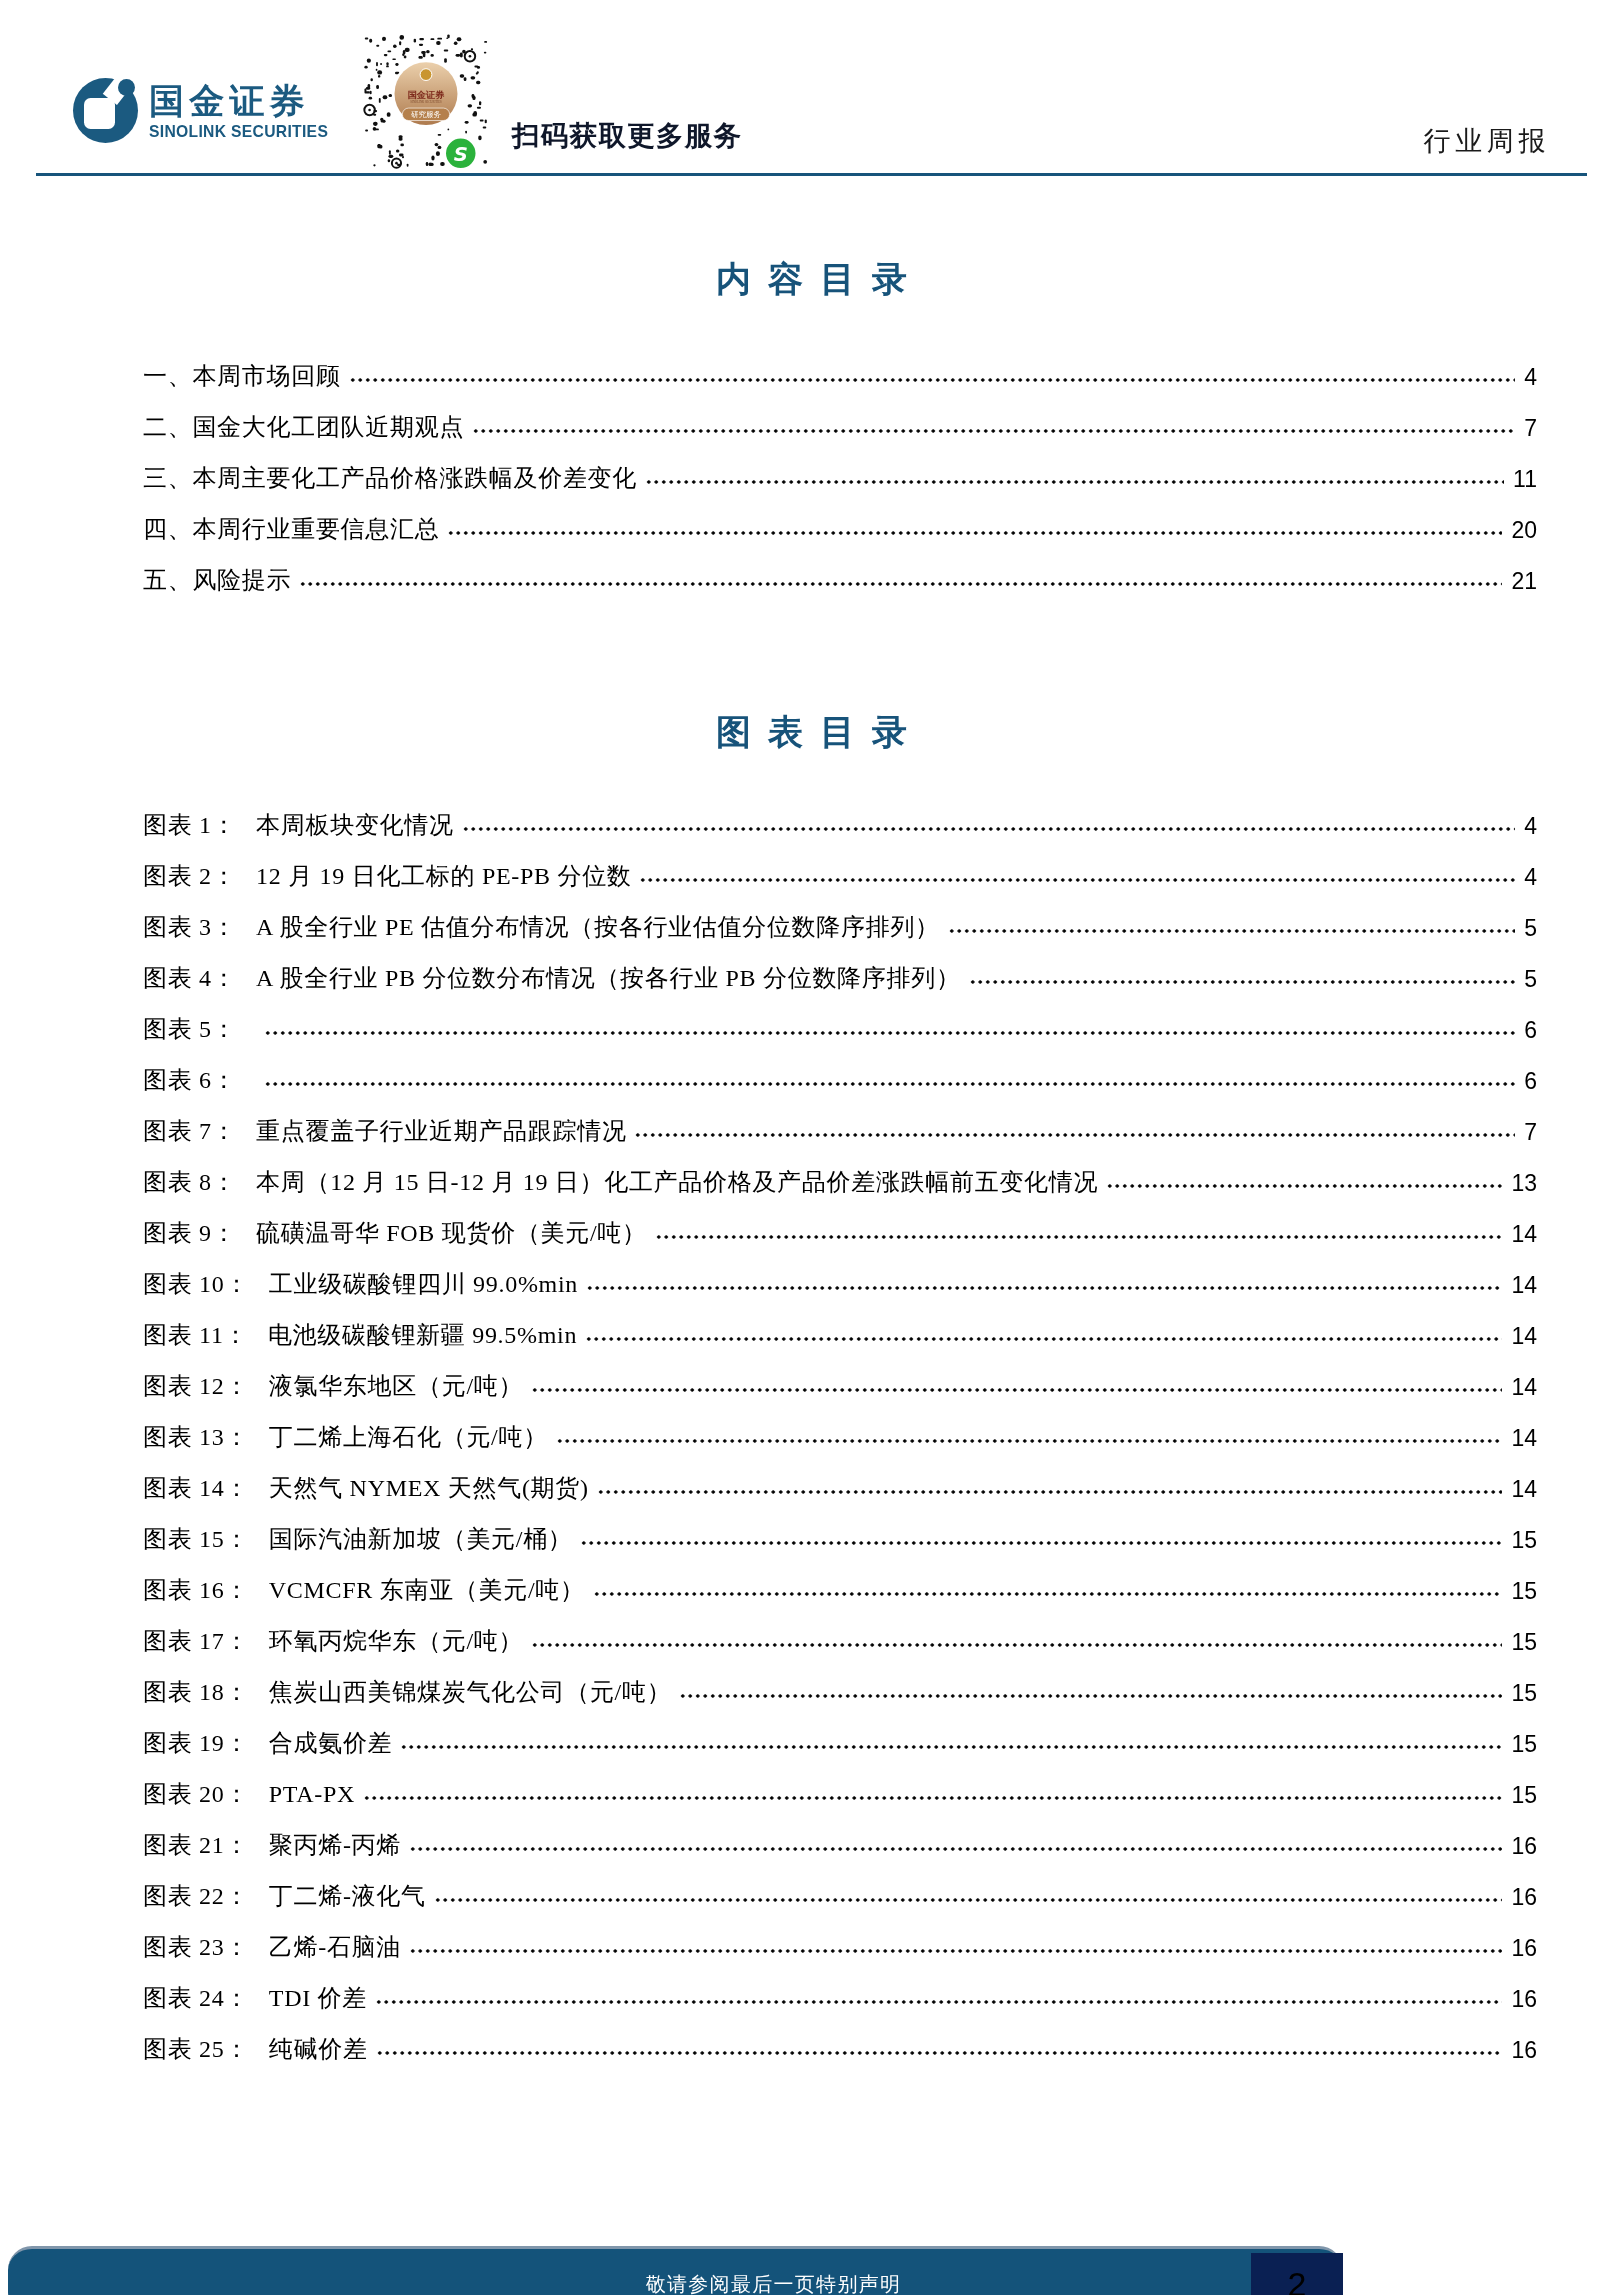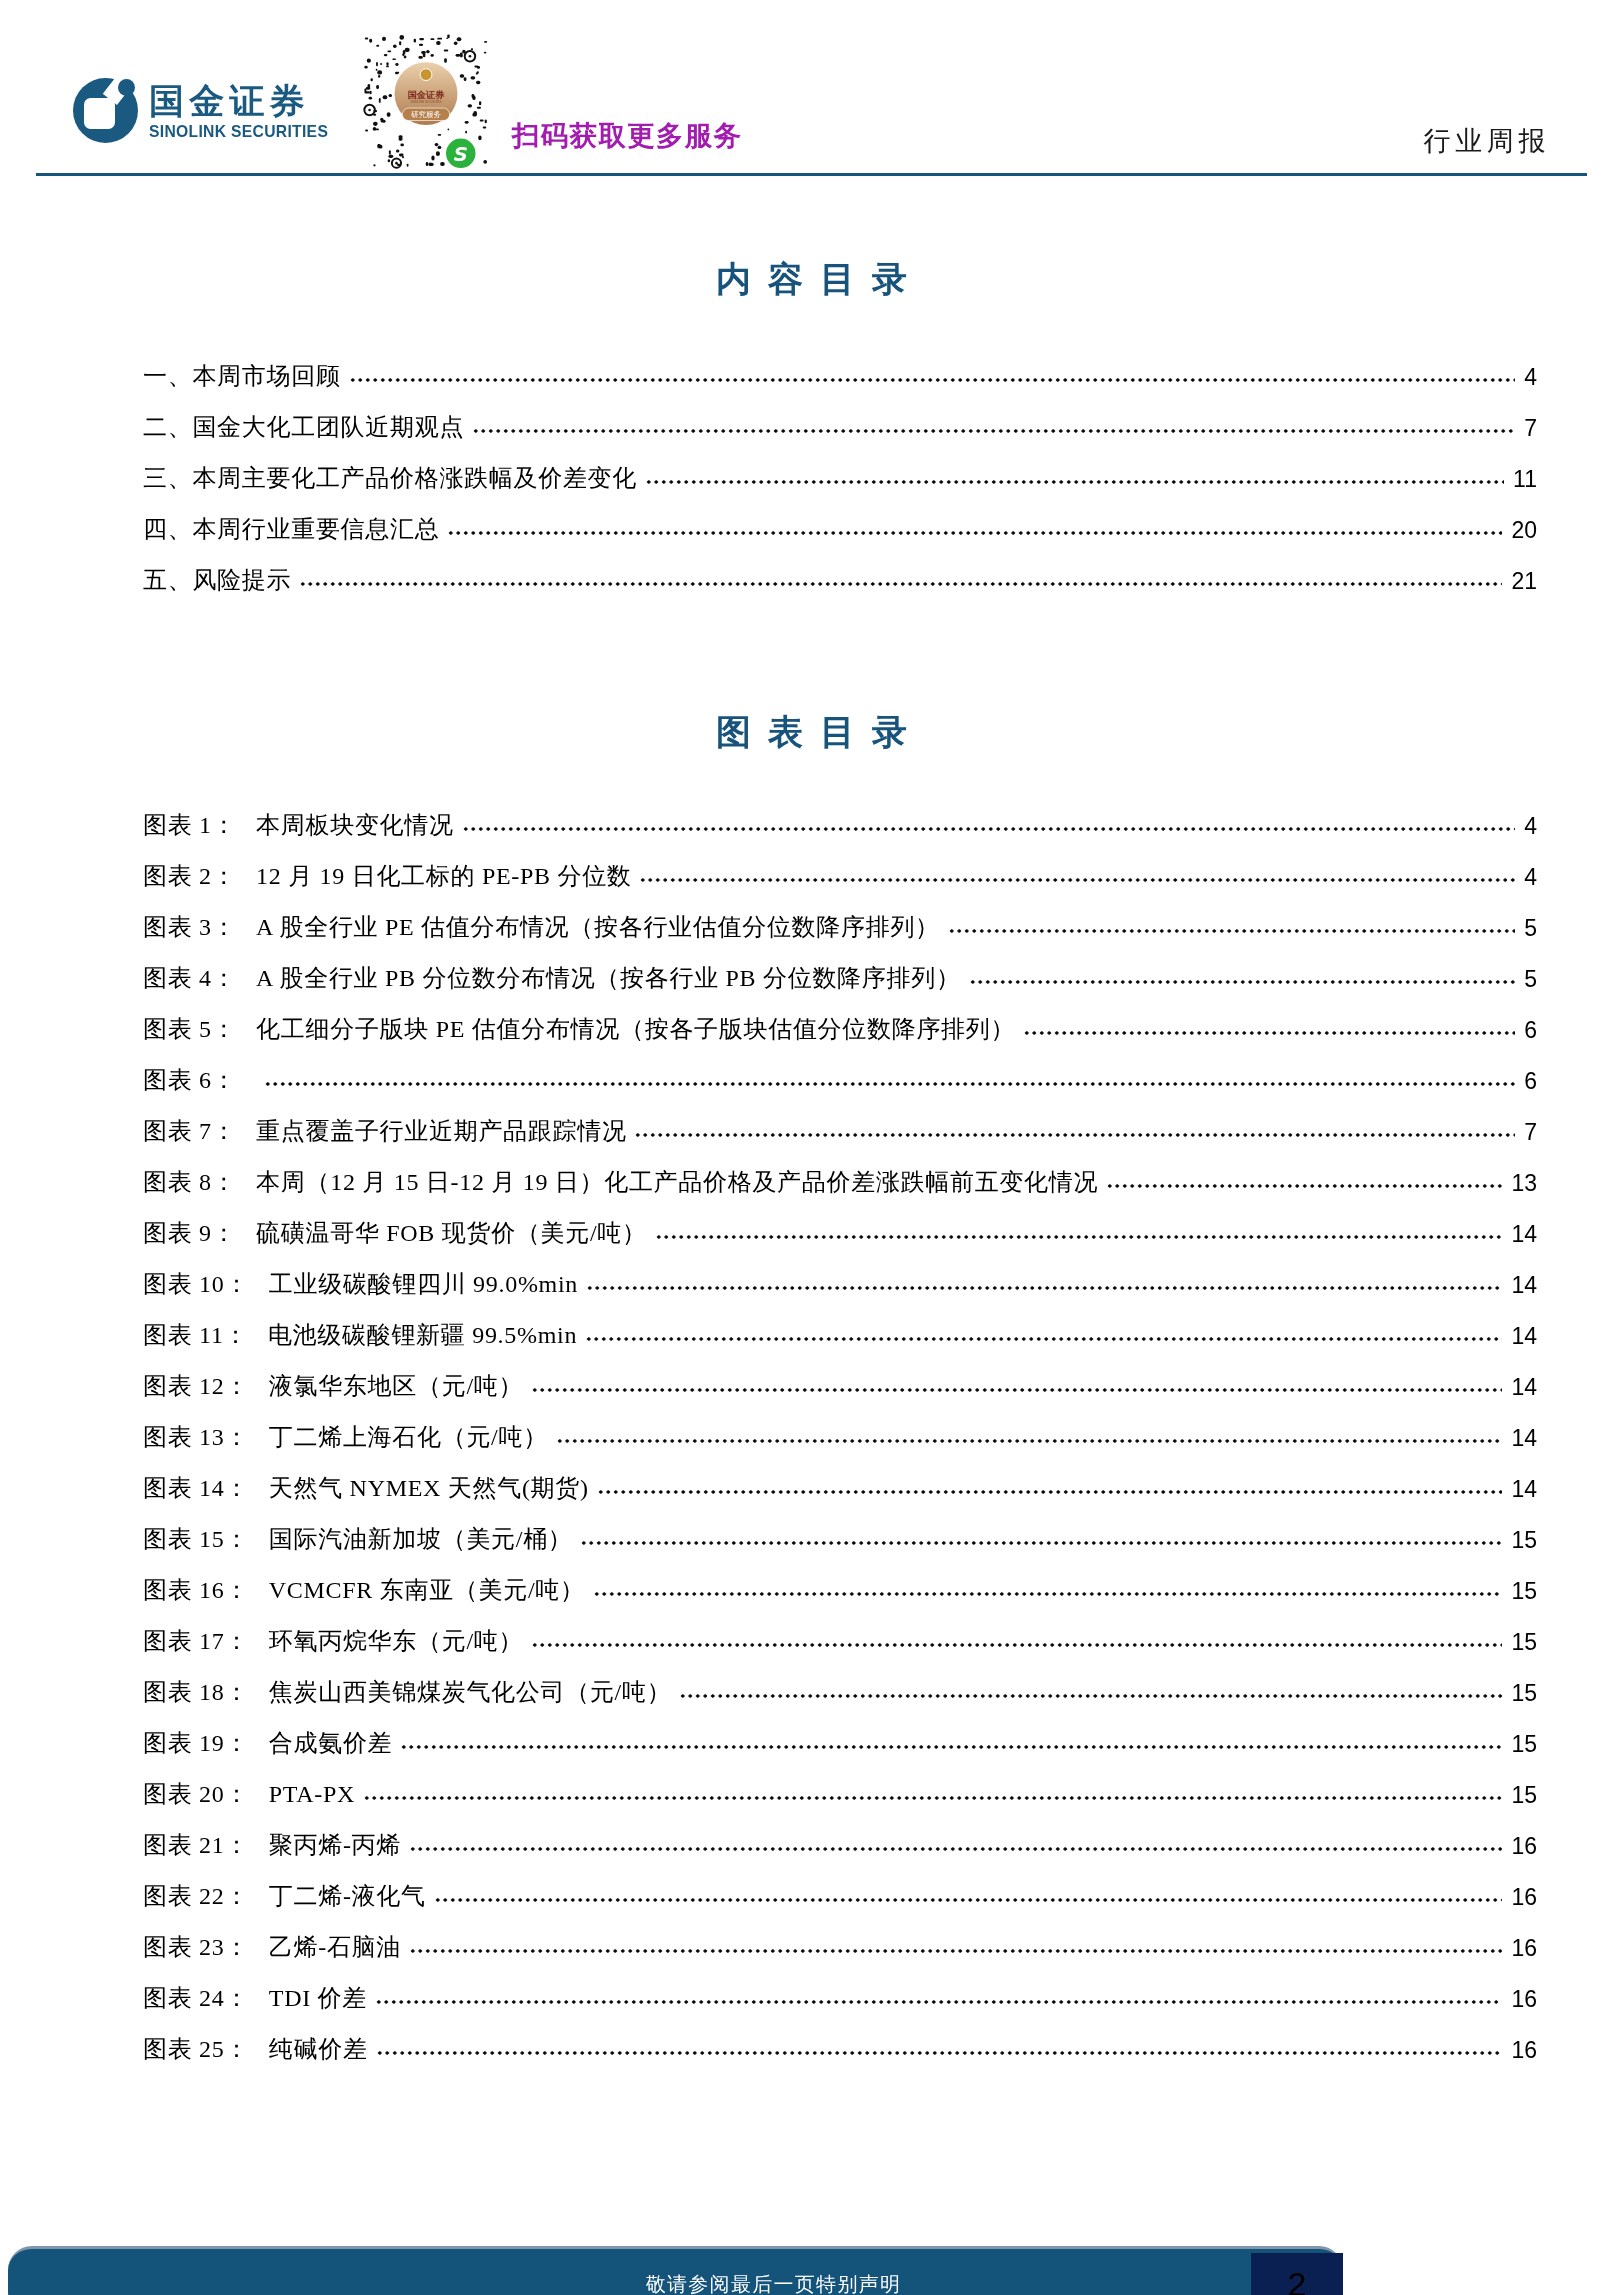--- a/index.html
+++ b/index.html
@@ -14,21 +14,21 @@
   .logo-mark .c { position:absolute; inset:0; border-radius:50%; background:#1B5A80; }
   .logo-mark .notch { position:absolute; width:18.3px; height:33px; background:#fff; left:38px; top:-7.9px; transform:rotate(38deg); }
   .logo-mark .dot { position:absolute; width:17px; height:17px; border-radius:50%; background:#1B5A80; right:3.3px; top:1.3px; }
   .logo-mark .sq { position:absolute; left:11px; top:20px; width:31px; height:31px; background:#fff; border-radius:6.5px; }
   .logo-text { margin-left:11px; padding-top:5.2px; color:#1B5A80; font-family:"Liberation Sans","DejaVu Sans",sans-serif; }
   .logo-cn { font-size:35px; font-weight:bold; letter-spacing:5.2px; line-height:1.0; }
   .logo-en { font-size:15.7px; font-weight:bold; letter-spacing:0.3px; margin-top:4.6px; }
 
   .qr { position:absolute; left:361px; top:7.9px; width:130px; height:143px; }
   .qr-caption { position:absolute; left:512px; top:96px; font-size:27.5px; font-weight:bold;
-    font-family:"Liberation Sans","DejaVu Sans",sans-serif; letter-spacing:1.3px; color:#a21caf; }
+    font-family:"Liberation Sans","DejaVu Sans",sans-serif; letter-spacing:1.3px; color:#0f172a; }
   .report-type { position:absolute; right:73px; top:101px; font-size:27px; letter-spacing:4.6px; color:#1a1a1a; }
   .header-rule { position:absolute; left:36px; right:36px; top:151px; height:3.3px; background:#17547B; }
 
   
   .section-title { position:absolute; left:0; width:100%; text-align:center;
     font-size:35px; font-weight:bold; color:#17537A; letter-spacing:17px; text-indent:17px; }
   #toc-title { top:234px; }
   #fig-title { top:687px; }
 
   
@@ -275,21 +275,20 @@
         <span class="pg">5</span>
       </div>
       <div class="row">
         <span class="fig-num">图表 4：</span>
         <span class="lbl">A 股全行业 PB 分位数分布情况（按各行业 PB 分位数降序排列）</span>
         <span class="leader"></span>
         <span class="pg">5</span>
       </div>
       <div class="row">
         <span class="fig-num">图表 5：</span>
-        <span class="lbl">化工细分子版块 PE 估值分布情况（按各子版块估值分位数降序排列）</span>
         <span class="leader"></span>
         <span class="pg">6</span>
       </div>
       <div class="row">
         <span class="fig-num">图表 6：</span>
         <span class="leader"></span>
         <span class="pg">6</span>
       </div>
       <div class="row">
         <span class="fig-num">图表 7：</span>

